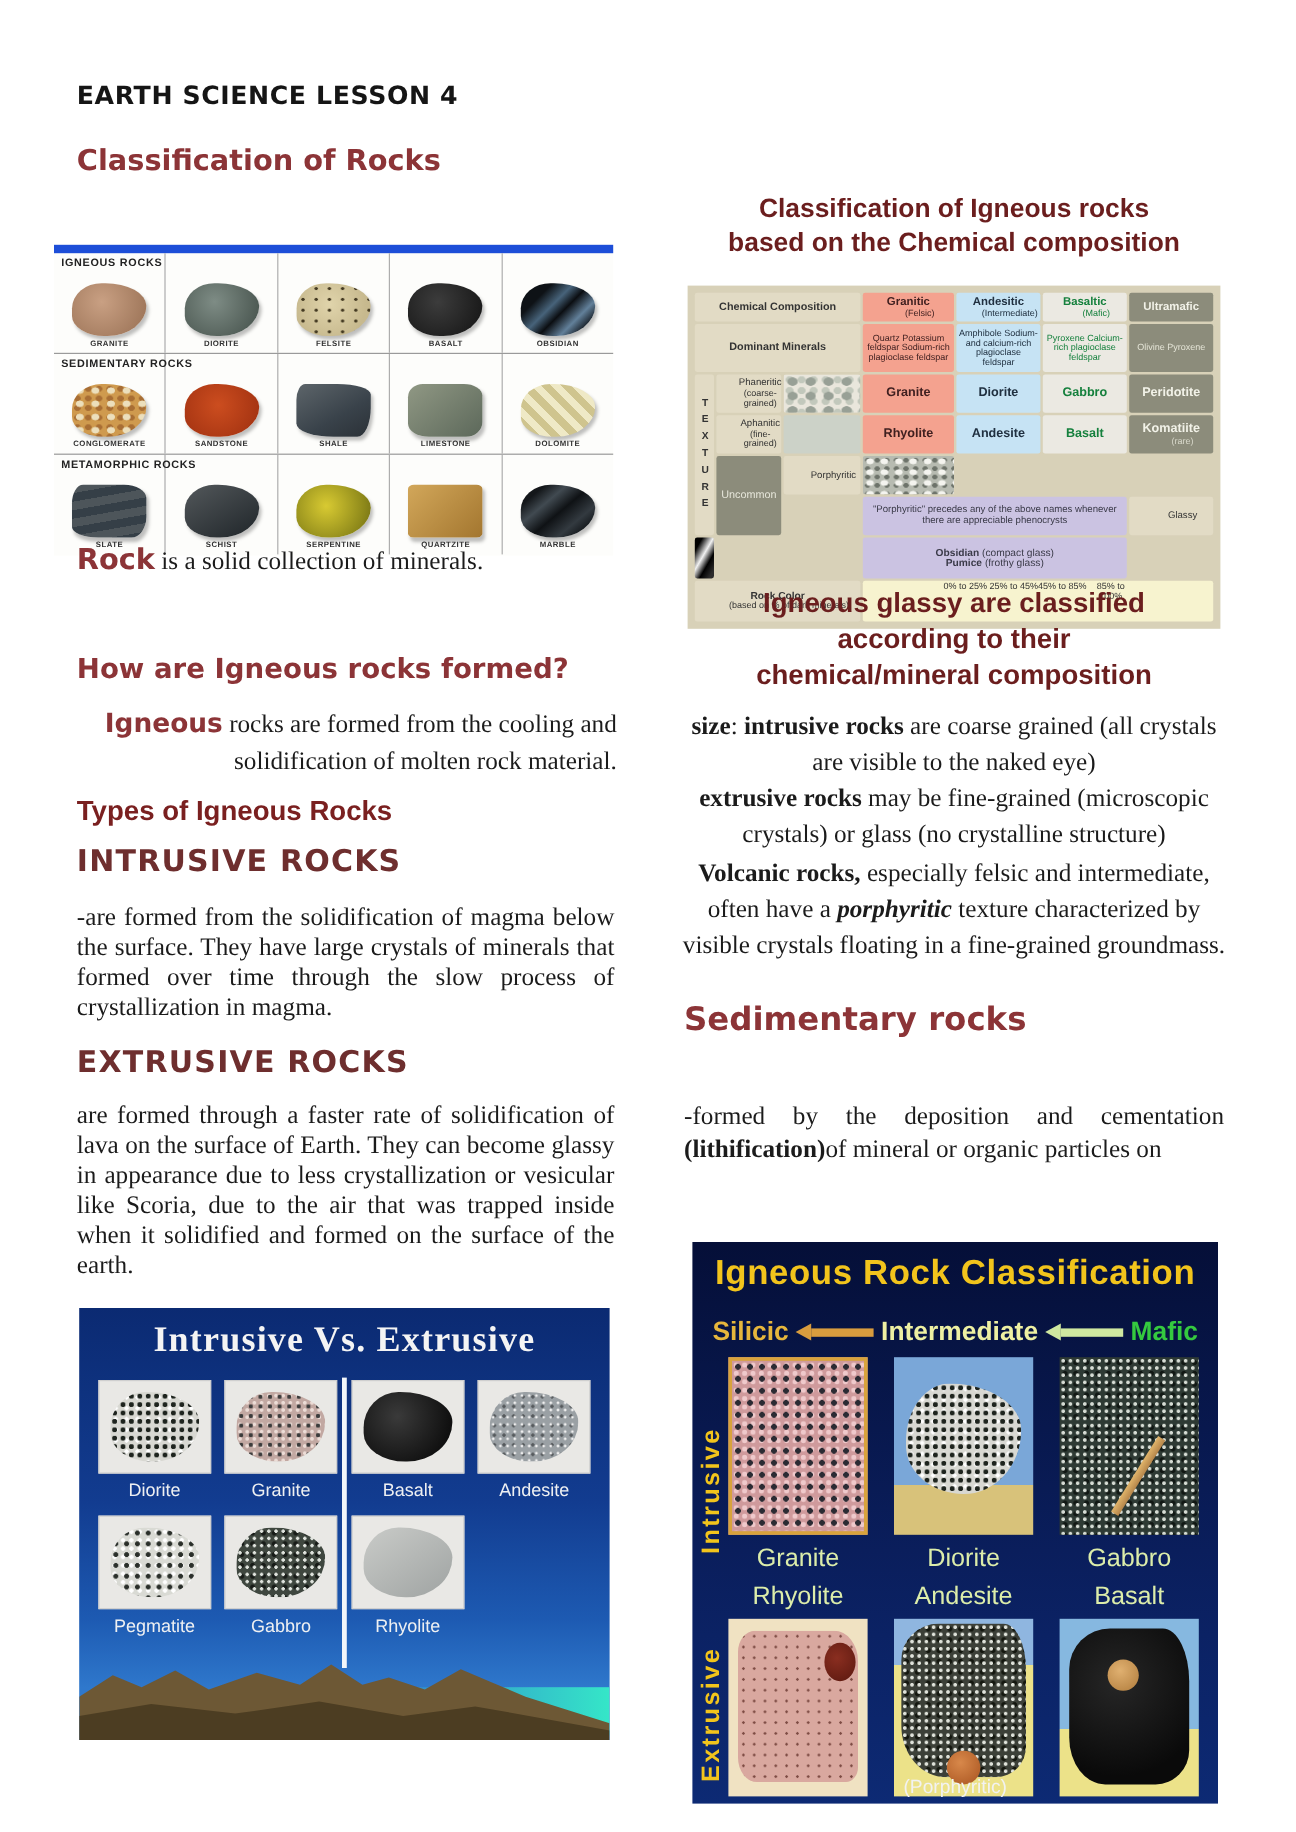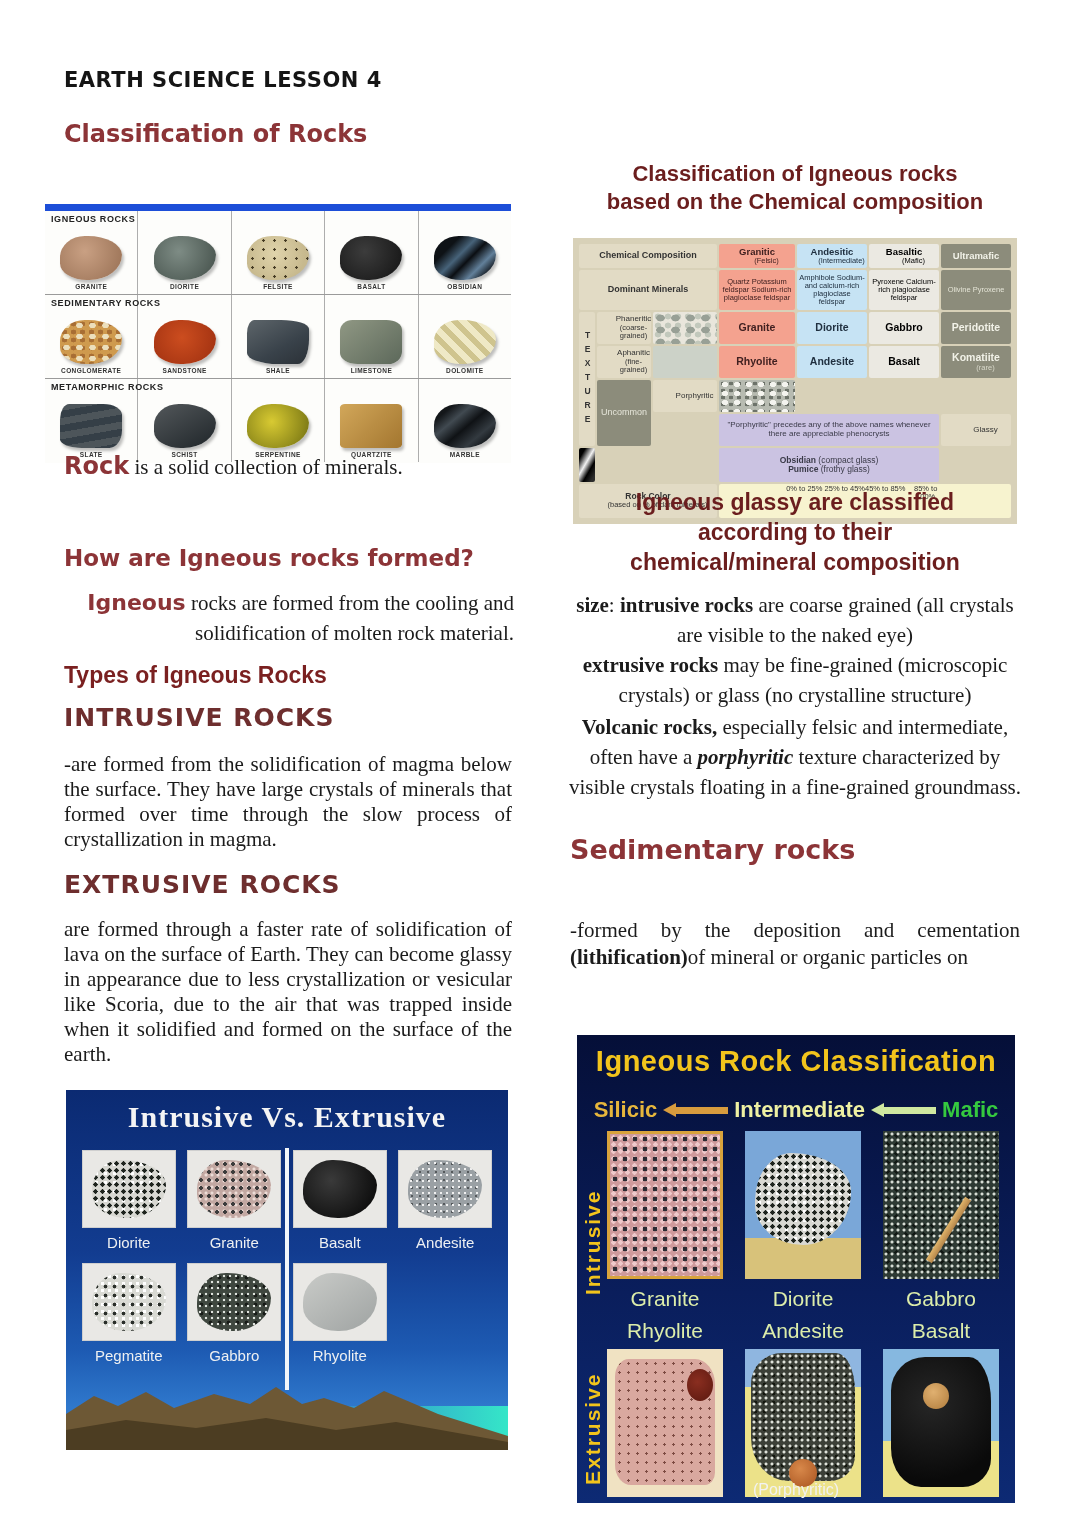--- a/index.html
+++ b/index.html
@@ -47,21 +47,21 @@
   
   .ctable{left:573px;top:238px;width:444px;background:#d8d1b8;padding:6px;box-sizing:border-box;
           display:grid;grid-template-columns:16px 54px 64px 76px 70px 70px 70px;
           grid-template-rows:24px 40px 32px 32px 32px 32px 34px;gap:2px;
           font-family:"Liberation Sans",sans-serif;}
   .ctable .cell{border-radius:2px;display:flex;flex-direction:column;align-items:center;
           justify-content:center;text-align:center;line-height:1.1;padding:1px 2px;box-sizing:border-box;}
   .c-beige{background:#e2dbc5;color:#333;}
   .c-salmon{background:#f4a28f;color:#402020;}
   .c-blue{background:#c6e3f4;color:#203040;}
-  .c-ltgray{background:#ebe9e2;color:#000000;}
+  .c-ltgray{background:#ebe9e2;color:#15803d;}
   .c-gray{background:#8c8c7b;color:#f2f2e8;}
   .c-purple{background:#cbc3e2;color:#3a3a48;}
   .c-yellow{background:#f7f3cf;color:#333;}
   .cell .nm{font-weight:700;font-size:9.5px;}
   .cell .sb{font-size:7.5px;padding-left:19px;}
   .cell .mn{font-size:7.5px;}
   .rockname{font-weight:700;font-size:10.5px;}
   .tex-letters{writing-mode:vertical-rl;text-orientation:upright;font-weight:700;font-size:8.5px;
           letter-spacing:4px;display:flex;align-items:center;justify-content:center;}
   .tex-phaneritic{background-color:#e9e6dc;background-image:radial-gradient(#98a096 4px,transparent 4.6px),

